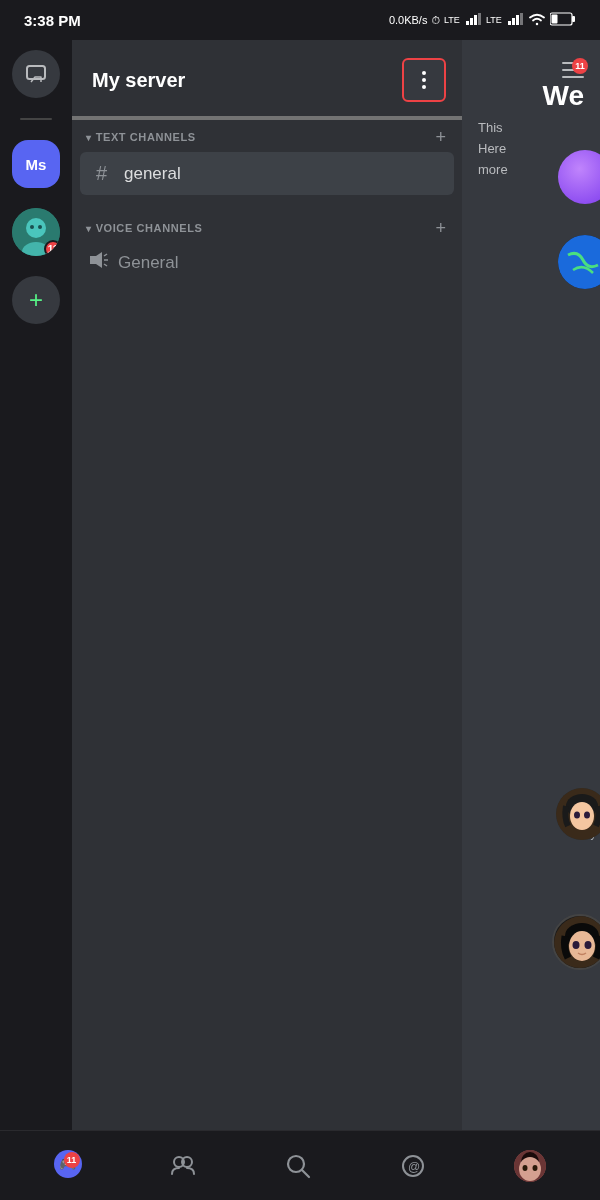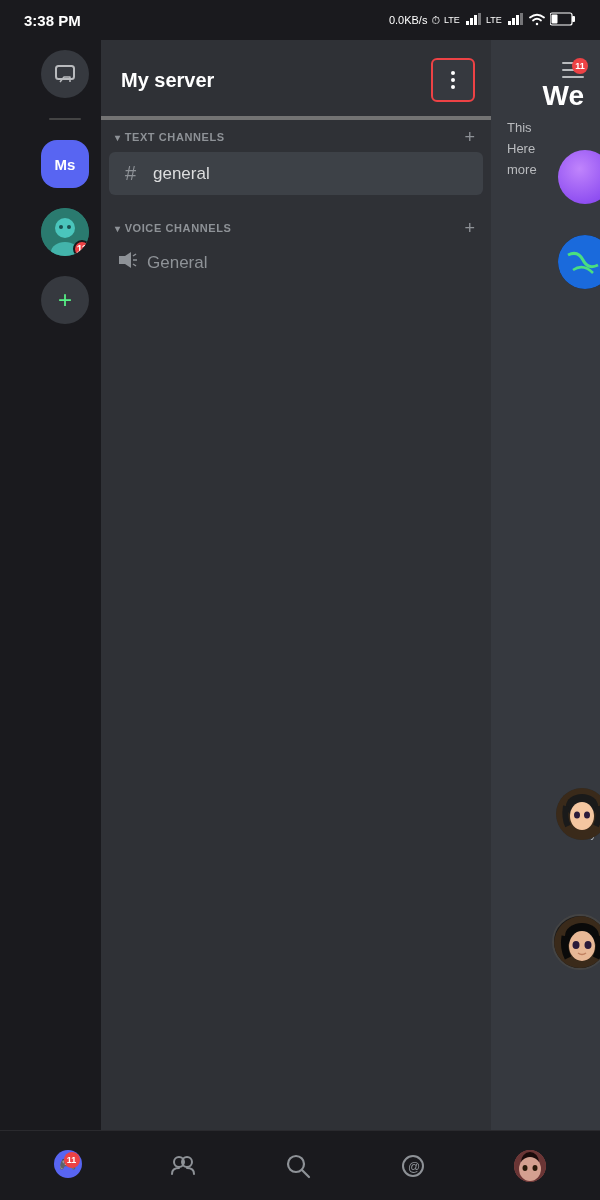--- a/index.html
+++ b/index.html
@@ -48,21 +48,20 @@
     
     .server-list {
       width: 72px;
       background: #1a1a1e;
       display: flex;
       flex-direction: column;
       align-items: center;
       padding-top: 10px;
       gap: 20px;
       flex-shrink: 0;
-      margin-left: 29px;
     }
 
     .server-icon {
       width: 48px;
       height: 48px;
       border-radius: 50%;
       display: flex;
       align-items: center;
       justify-content: center;
       cursor: pointer;

